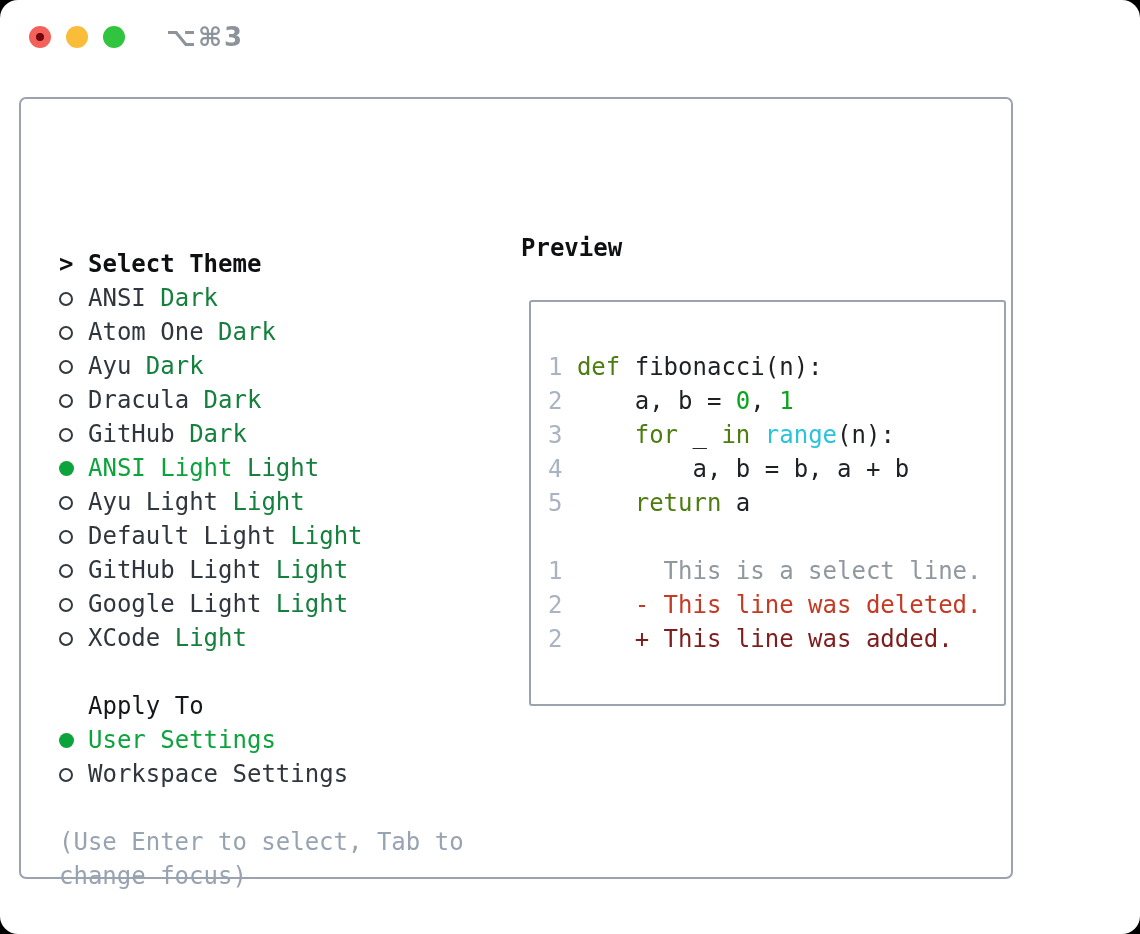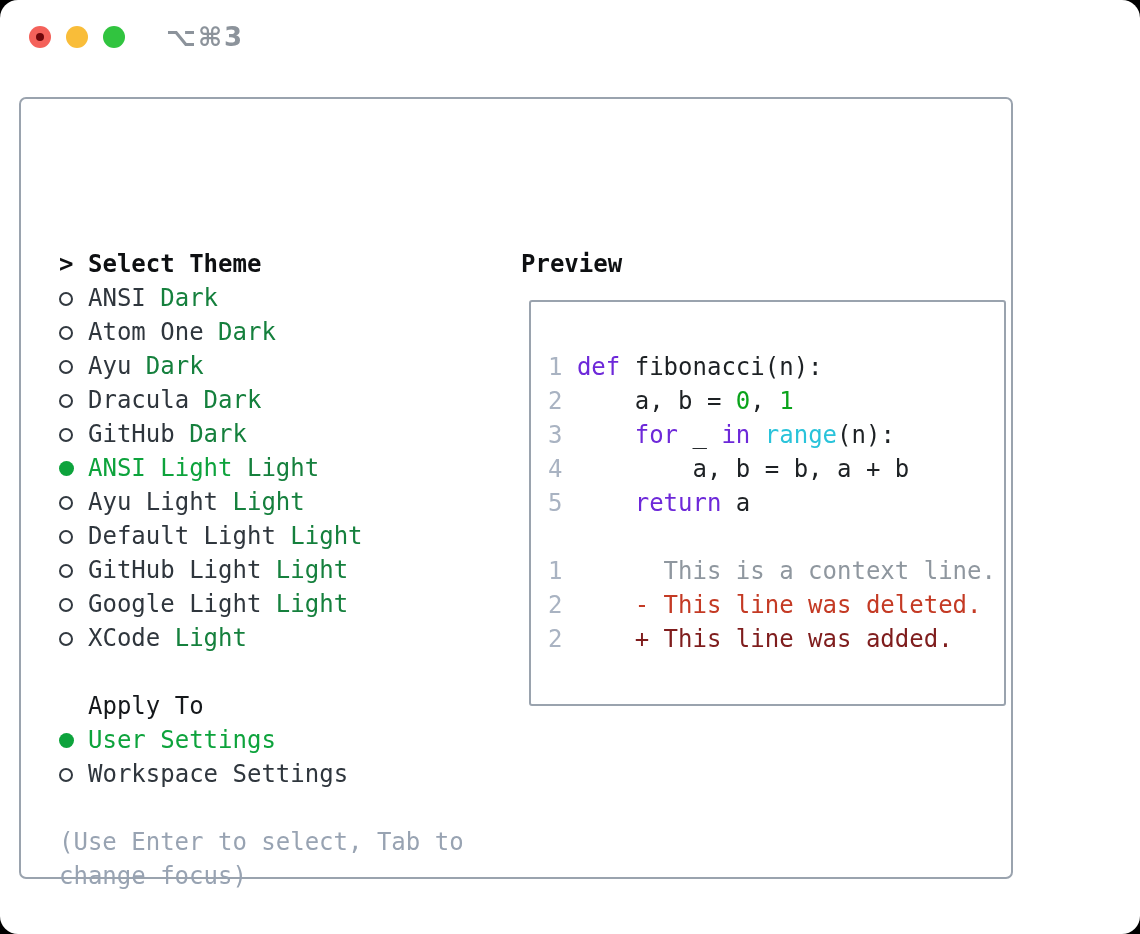--- a/index.html
+++ b/index.html
@@ -36,33 +36,33 @@
   .radio.sel { width:15px; height:15px; border:none; background:#0da33c; }
   .header-label { font-weight:bold; color:#0e1012; }
   .section-label { color:#15181b;text-align:center; }
   .tname { color:#2f363d;margin-top:32px; }
   .tvariant { color:#15803d; }
   .sel-text .tname, .sel-text { color:#0da33c; }
   .hint { color:#98a3b2; }
   .spacer { height:34px; }
   
   .preview-title {
-    position:absolute; left:500px; top:148px; height:34px; line-height:34px;
+    position:absolute; left:500px; top:132px; height:34px; line-height:34px;
     font-size:24px; font-weight:bold; color:#0e1012;
   }
   .preview-box {
     position:absolute; left:508px; top:201px; width:477px; height:406px;
     border:2px solid #9aa3ae; border-radius:3px; background:#fff;
     padding:48px 0 0 17px; overflow:hidden;
   }
   .code-line { height:34px; line-height:34px; font-size:24px; white-space:pre;
                color:#1d2124; }
   .lnum  { color:#a9b3c2; }
   .c-pl  { color:#1d2124; }
-  .c-kw  { color:#6d28d9;margin-top:11px; }
+  .c-kw  { color:#4d7c0f;margin-top:11px; }
   .c-fn  { color:#29c3da; }
   .c-num { color:#0aa31b; }
   .c-ctx { color:#8f979f; }
   .c-del { color:#c43a24; }
   .c-add { color:#7f1d1d;margin-top:24px; }
 </style>
 </head>
 <body>
 
 <div class="window">
@@ -119,20 +119,20 @@
     <div class="preview-title">Preview</div>
 
     <div class="preview-box">
       <div id="code-lines">
           <div class="code-line"><span class="lnum">1 </span><span class="c-kw">def</span><span class="c-pl"> fibonacci(n):</span></div>
           <div class="code-line"><span class="lnum">2 </span><span class="c-pl">    a, b = </span><span class="c-num">0</span><span class="c-pl">, </span><span class="c-num">1</span></div>
           <div class="code-line"><span class="lnum">3 </span><span class="c-pl">    </span><span class="c-kw">for</span><span class="c-pl"> _ </span><span class="c-kw">in</span><span class="c-pl"> </span><span class="c-fn">range</span><span class="c-pl">(n):</span></div>
           <div class="code-line"><span class="lnum">4 </span><span class="c-pl">        a, b = b, a + b</span></div>
           <div class="code-line"><span class="lnum">5 </span><span class="c-pl">    </span><span class="c-kw">return</span><span class="c-pl"> a</span></div>
           <div class="code-line"><span class="lnum">  </span></div>
-          <div class="code-line"><span class="lnum">1 </span><span class="c-ctx">      This is a context line.</span></div>
+          <div class="code-line"><span class="lnum">1 </span><span class="c-ctx">      This is a select line.</span></div>
           <div class="code-line"><span class="lnum">2 </span><span class="c-del">    - This line was deleted.</span></div>
           <div class="code-line"><span class="lnum">2 </span><span class="c-add">    + This line was added.</span></div>
         </div>
     </div>
 
   </div>
 </div>
 
 </body></html>

